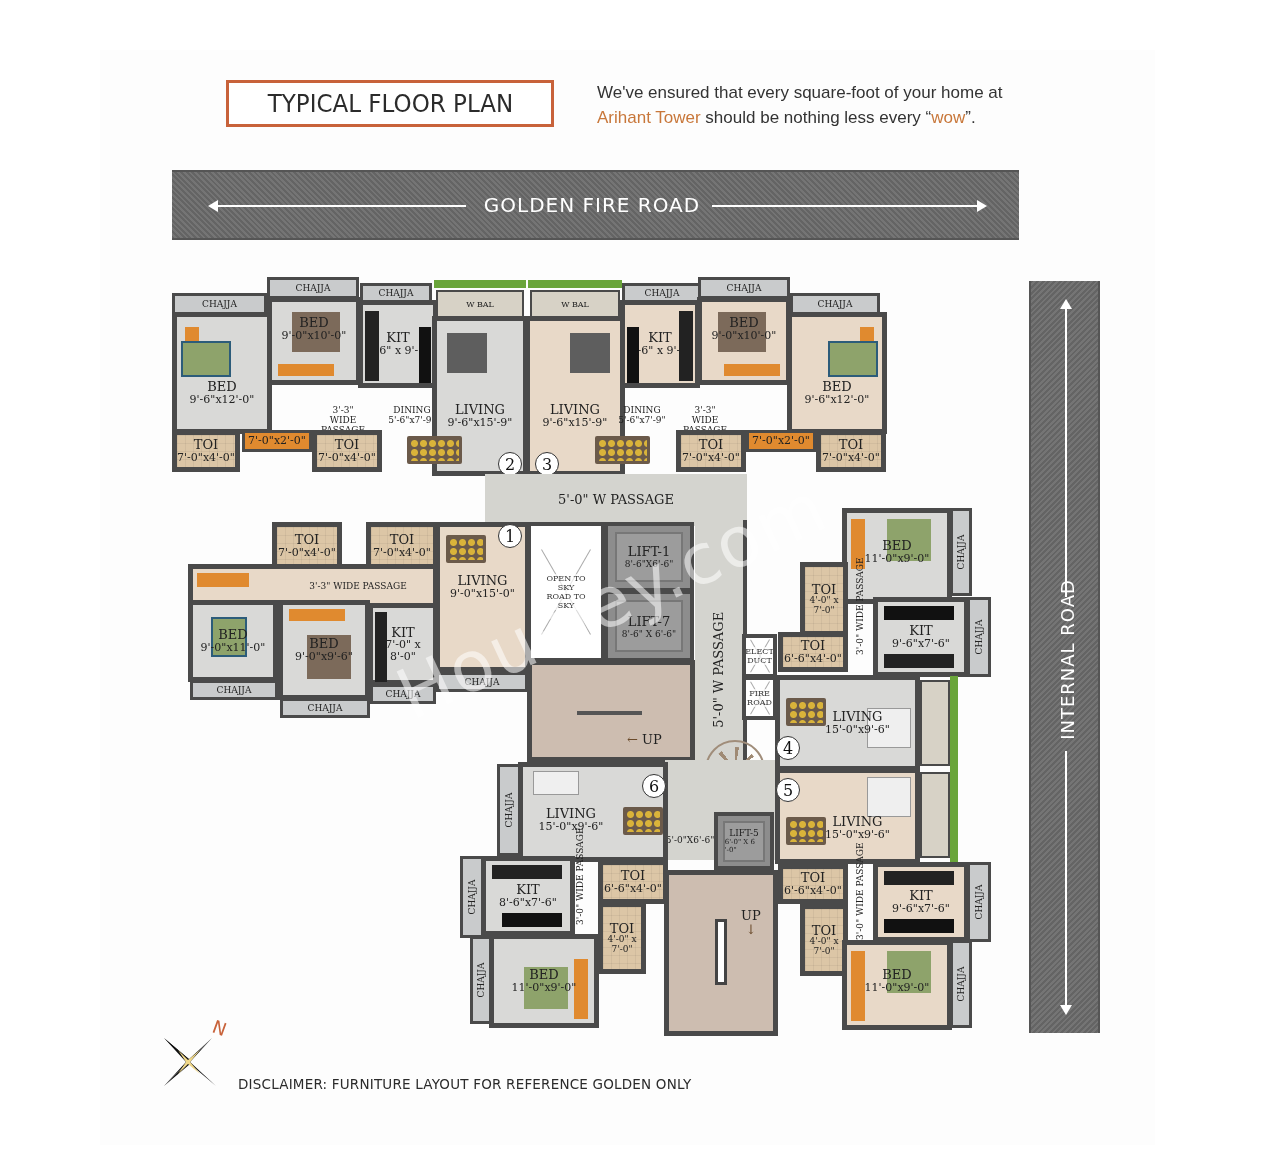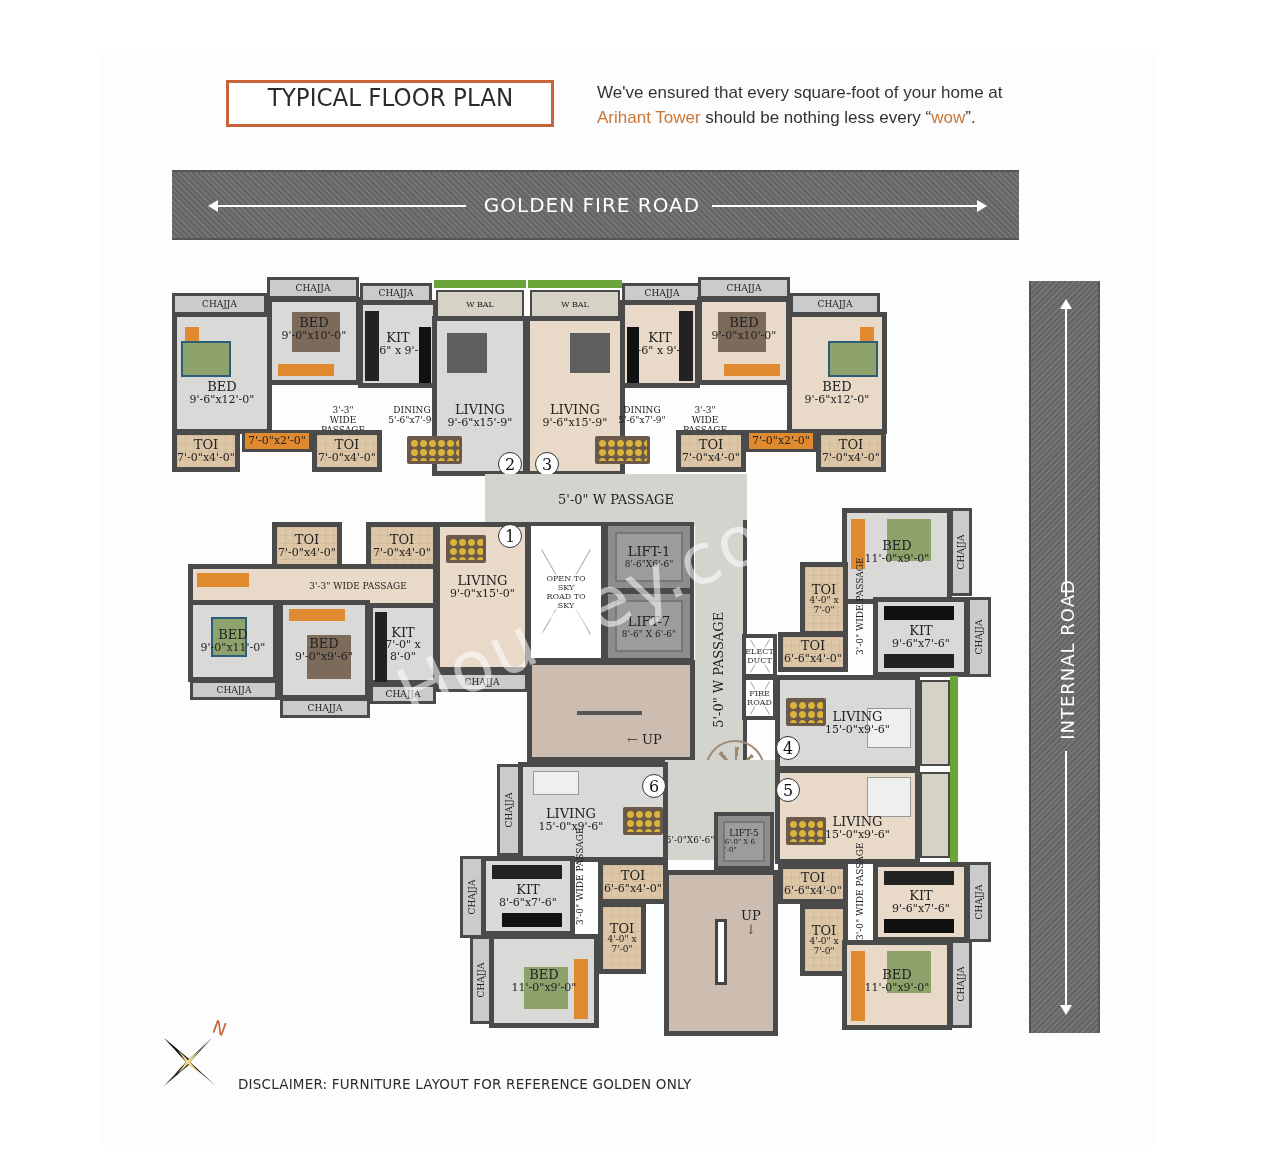--- a/index.html
+++ b/index.html
@@ -1,18 +1,18 @@
 <!DOCTYPE html>
 <html><head>
 <meta charset="utf-8">
 <style>
   * { box-sizing: border-box; margin: 0; padding: 0; }
   body { width: 1280px; height: 1176px; background: #ffffff; position: relative; overflow: hidden; font-family: "DejaVu Sans", sans-serif; }
   .canvas { position: absolute; left: 100px; top: 50px; width: 1055px; height: 1095px; background: #fdfdfd; }
-  .title-box { position: absolute; left: 226px; top: 80px; width: 328px; height: 47px; border: 3px solid #c8623a; background: #fff; display: flex; align-items: flex-start; justify-content: center; }
+  .title-box { position: absolute; left: 226px; top: 80px; width: 328px; height: 47px; border: 3px solid #c8623a; background: #fff; display: flex; align-items: center; justify-content: center; }
   .title-box span { font-family: "DejaVu Sans", sans-serif; font-size: 25px; color: #2b2b2b; letter-spacing: 0px; font-weight: normal; transform: scaleX(0.92); }
   .tagline { position: absolute; left: 597px; top: 80px; width: 440px; font-family: "Liberation Sans", sans-serif; font-size: 17px; line-height: 25px; color: #333; }
   .accent { color: #c8773a; }
   .road-h { position: absolute; left: 172px; top: 170px; width: 847px; height: 70px; background: #6c6c6c; background-image: repeating-linear-gradient(45deg, rgba(0,0,0,0.08) 0 2px, rgba(255,255,255,0.06) 2px 4px); border-top: 2px solid #555; border-bottom: 2px solid #555; }
   .road-h .line { position: absolute; top: 33px; height: 2px; background: #fff; }
   .road-h .arrow-l { position: absolute; left: 36px; top: 28px; width: 0; height: 0; border-top: 6px solid transparent; border-bottom: 6px solid transparent; border-right: 10px solid #fff; }
   .road-h .arrow-r { position: absolute; right: 32px; top: 28px; width: 0; height: 0; border-top: 6px solid transparent; border-bottom: 6px solid transparent; border-left: 10px solid #fff; }
   .road-h .label { position: absolute; left: 300px; top: 21px; width: 240px; text-align: center; color: #fff; font-size: 20px; letter-spacing: 1px; font-family: "DejaVu Sans", sans-serif; }
   .road-v { position: absolute; left: 1029px; top: 281px; width: 71px; height: 752px; background: #6c6c6c; background-image: repeating-linear-gradient(135deg, rgba(0,0,0,0.08) 0 2px, rgba(255,255,255,0.06) 2px 4px); border-left: 2px solid #555; border-right: 2px solid #555; }
   .road-v .line { position: absolute; left: 34px; width: 2px; background: #fff; }

